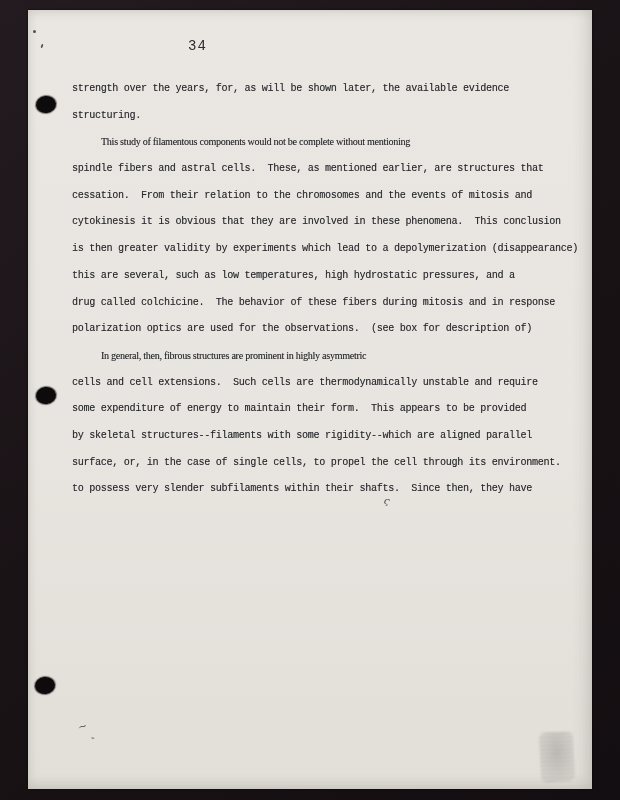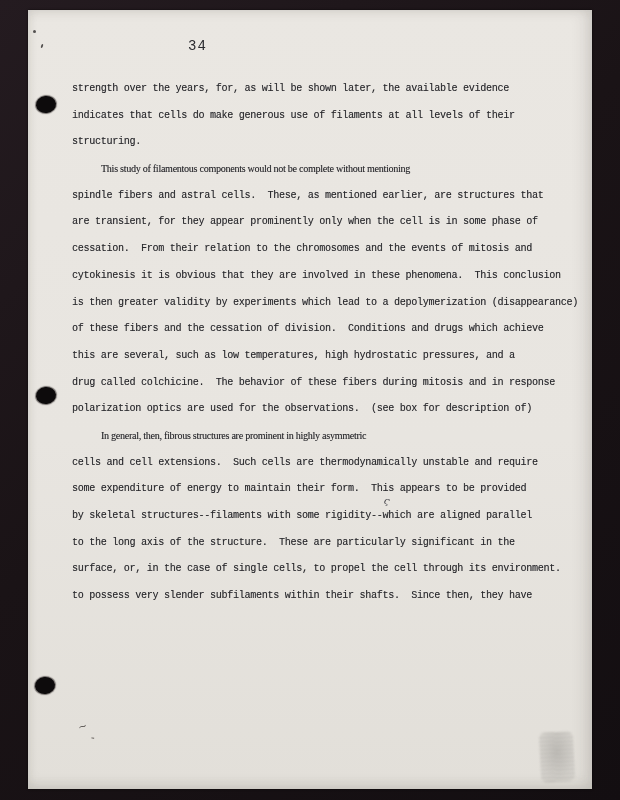--- a/index.html
+++ b/index.html
@@ -123,37 +123,33 @@
 
 <div class="paper">
 
   <div class="speck s1"></div>
   <div class="speck s2"></div>
 
   <div class="page-number">34</div>
 
   <div class="textblock">
     <div class="line">strength over the years, for, as will be shown later, the available evidence</div>
-    <div class="line">indicates that cells do make generous use of filaments at all levels of their</div>
     <div class="line">structuring.</div>
     <div class="line indent">This study of filamentous components would not be complete without mentioning</div>
     <div class="line">spindle fibers and astral cells.  These, as mentioned earlier, are structures that</div>
-    <div class="line">are transient, for they appear prominently only when the cell is in some phase of</div>
     <div class="line">cessation.  From their relation to the chromosomes and the events of mitosis and</div>
     <div class="line">cytokinesis it is obvious that they are involved in these phenomena.  This conclusion</div>
     <div class="line">is then greater validity by experiments which lead to a depolymerization (disappearance)</div>
-    <div class="line">of these fibers and the cessation of division.  Conditions and drugs which achieve</div>
     <div class="line">this are several, such as low temperatures, high hydrostatic pressures, and a</div>
     <div class="line">drug called colchicine.  The behavior of these fibers during mitosis and in response</div>
     <div class="line">polarization optics are used for the observations.  (see box for description of)</div>
     <div class="line indent">In general, then, fibrous structures are prominent in highly asymmetric</div>
     <div class="line">cells and cell extensions.  Such cells are thermodynamically unstable and require</div>
     <div class="line">some expenditure of energy to maintain their form.  This appears to be provided</div>
     <div class="line">by skeletal structures--filaments with some rigidity--which are aligned parallel</div>
-    <div class="line">to the long axis of the structure.  These are particularly significant in the</div>
     <div class="line">surface, or, in the case of single cells, to propel the cell through its environment.</div>
     <div class="line">to possess very slender subfilaments within their shafts.  Since then, they have</div>
   </div>
 
   <div class="hole hole-1"></div>
   <div class="hole hole-2"></div>
   <div class="hole hole-3"></div>
 
   <div class="insert-mark">ς</div>
 

